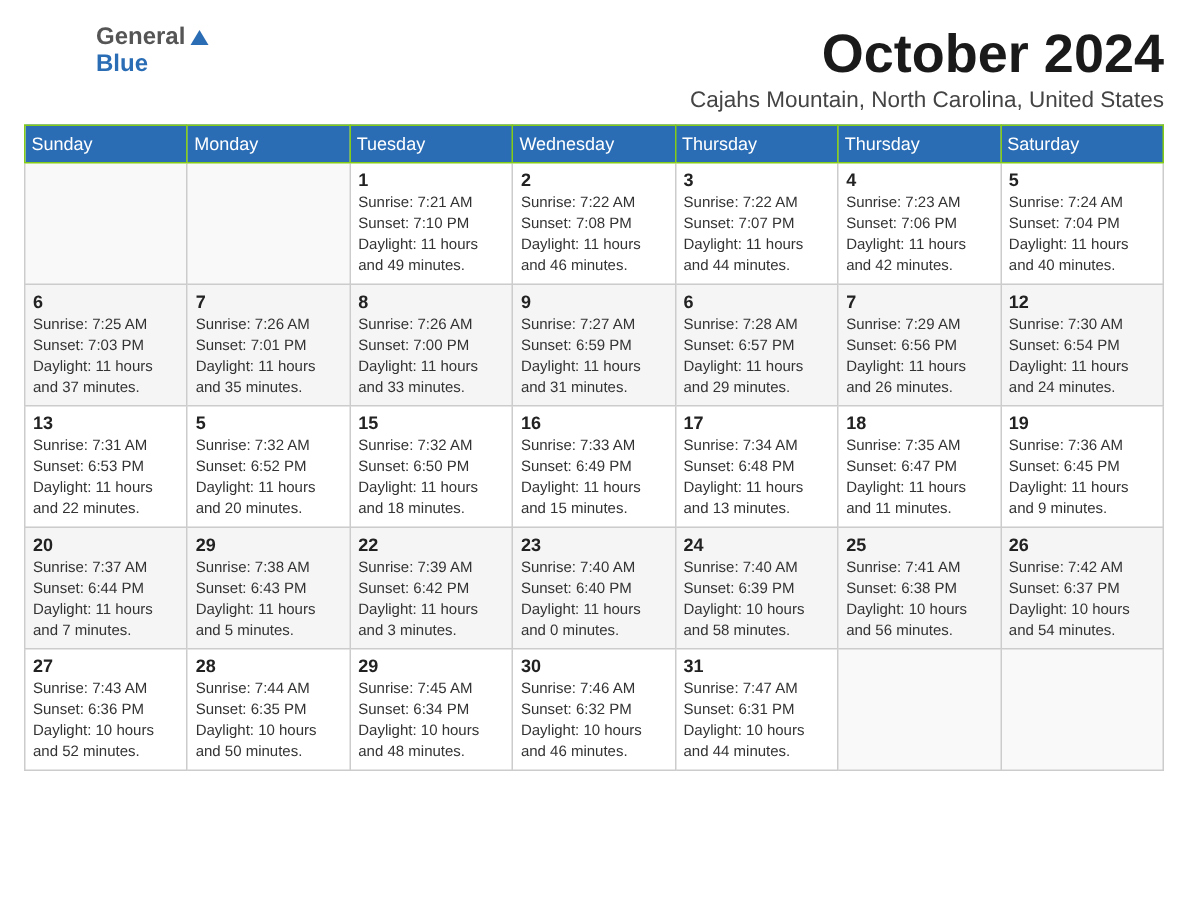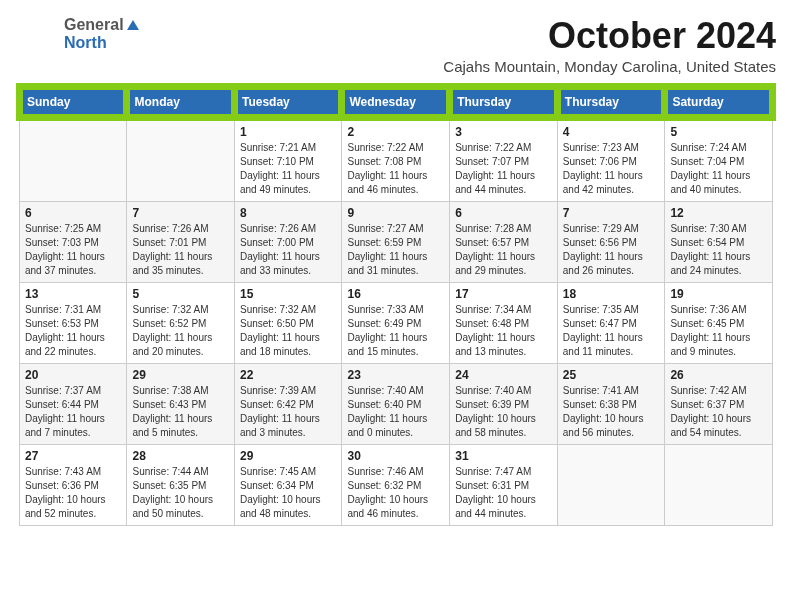--- a/index.html
+++ b/index.html
@@ -40,22 +40,22 @@
       width: 100%;
       border-collapse: collapse;
       font-size: 11px;
     }
     .calendar th {
       background: #2a6db5;
       color: #fff;
       padding: 5px 4px;
       text-align: left;
       font-size: 12px;
-      font-weight: bold;
-      border: 7px solid #84cc16;
+      font-weight: normal;
+      border: 1px solid #84cc16;
     }
     .calendar td {
       border: 1px solid #ccc;
       padding: 4px 5px;
       vertical-align: top;
       width: 108px;
       min-height: 70px;
       background: #fff;
     }
     .calendar td.empty {
@@ -76,25 +76,25 @@
   </style>
 </head>
 <body>
 
 <div class="header">
   <div class="logo">
     <div style="display:flex;align-items:center;gap:2px;">
       <span class="logo-general">General</span>
       <span style="display:inline-block;width:0;height:0;border-left:6px solid transparent;border-right:6px solid transparent;border-bottom:10px solid #2a6db5;margin:0 2px 0 1px;vertical-align:middle;"></span>
     </div>
-    <span class="logo-blue">North</span>
+    <span class="logo-blue">Blue</span>
   </div>
   <div class="title-section">
     <div class="month-title">October 2024</div>
-    <div class="location-title">Cajahs Mountain, Monday Carolina, United States</div>
+    <div class="location-title">Cajahs Mountain, North Carolina, United States</div>
   </div>
 </div>
 
 <table class="calendar">
   <thead>
     <tr>
     <th>Sunday</th>
         <th>Monday</th>
         <th>Tuesday</th>
         <th>Wednesday</th>

